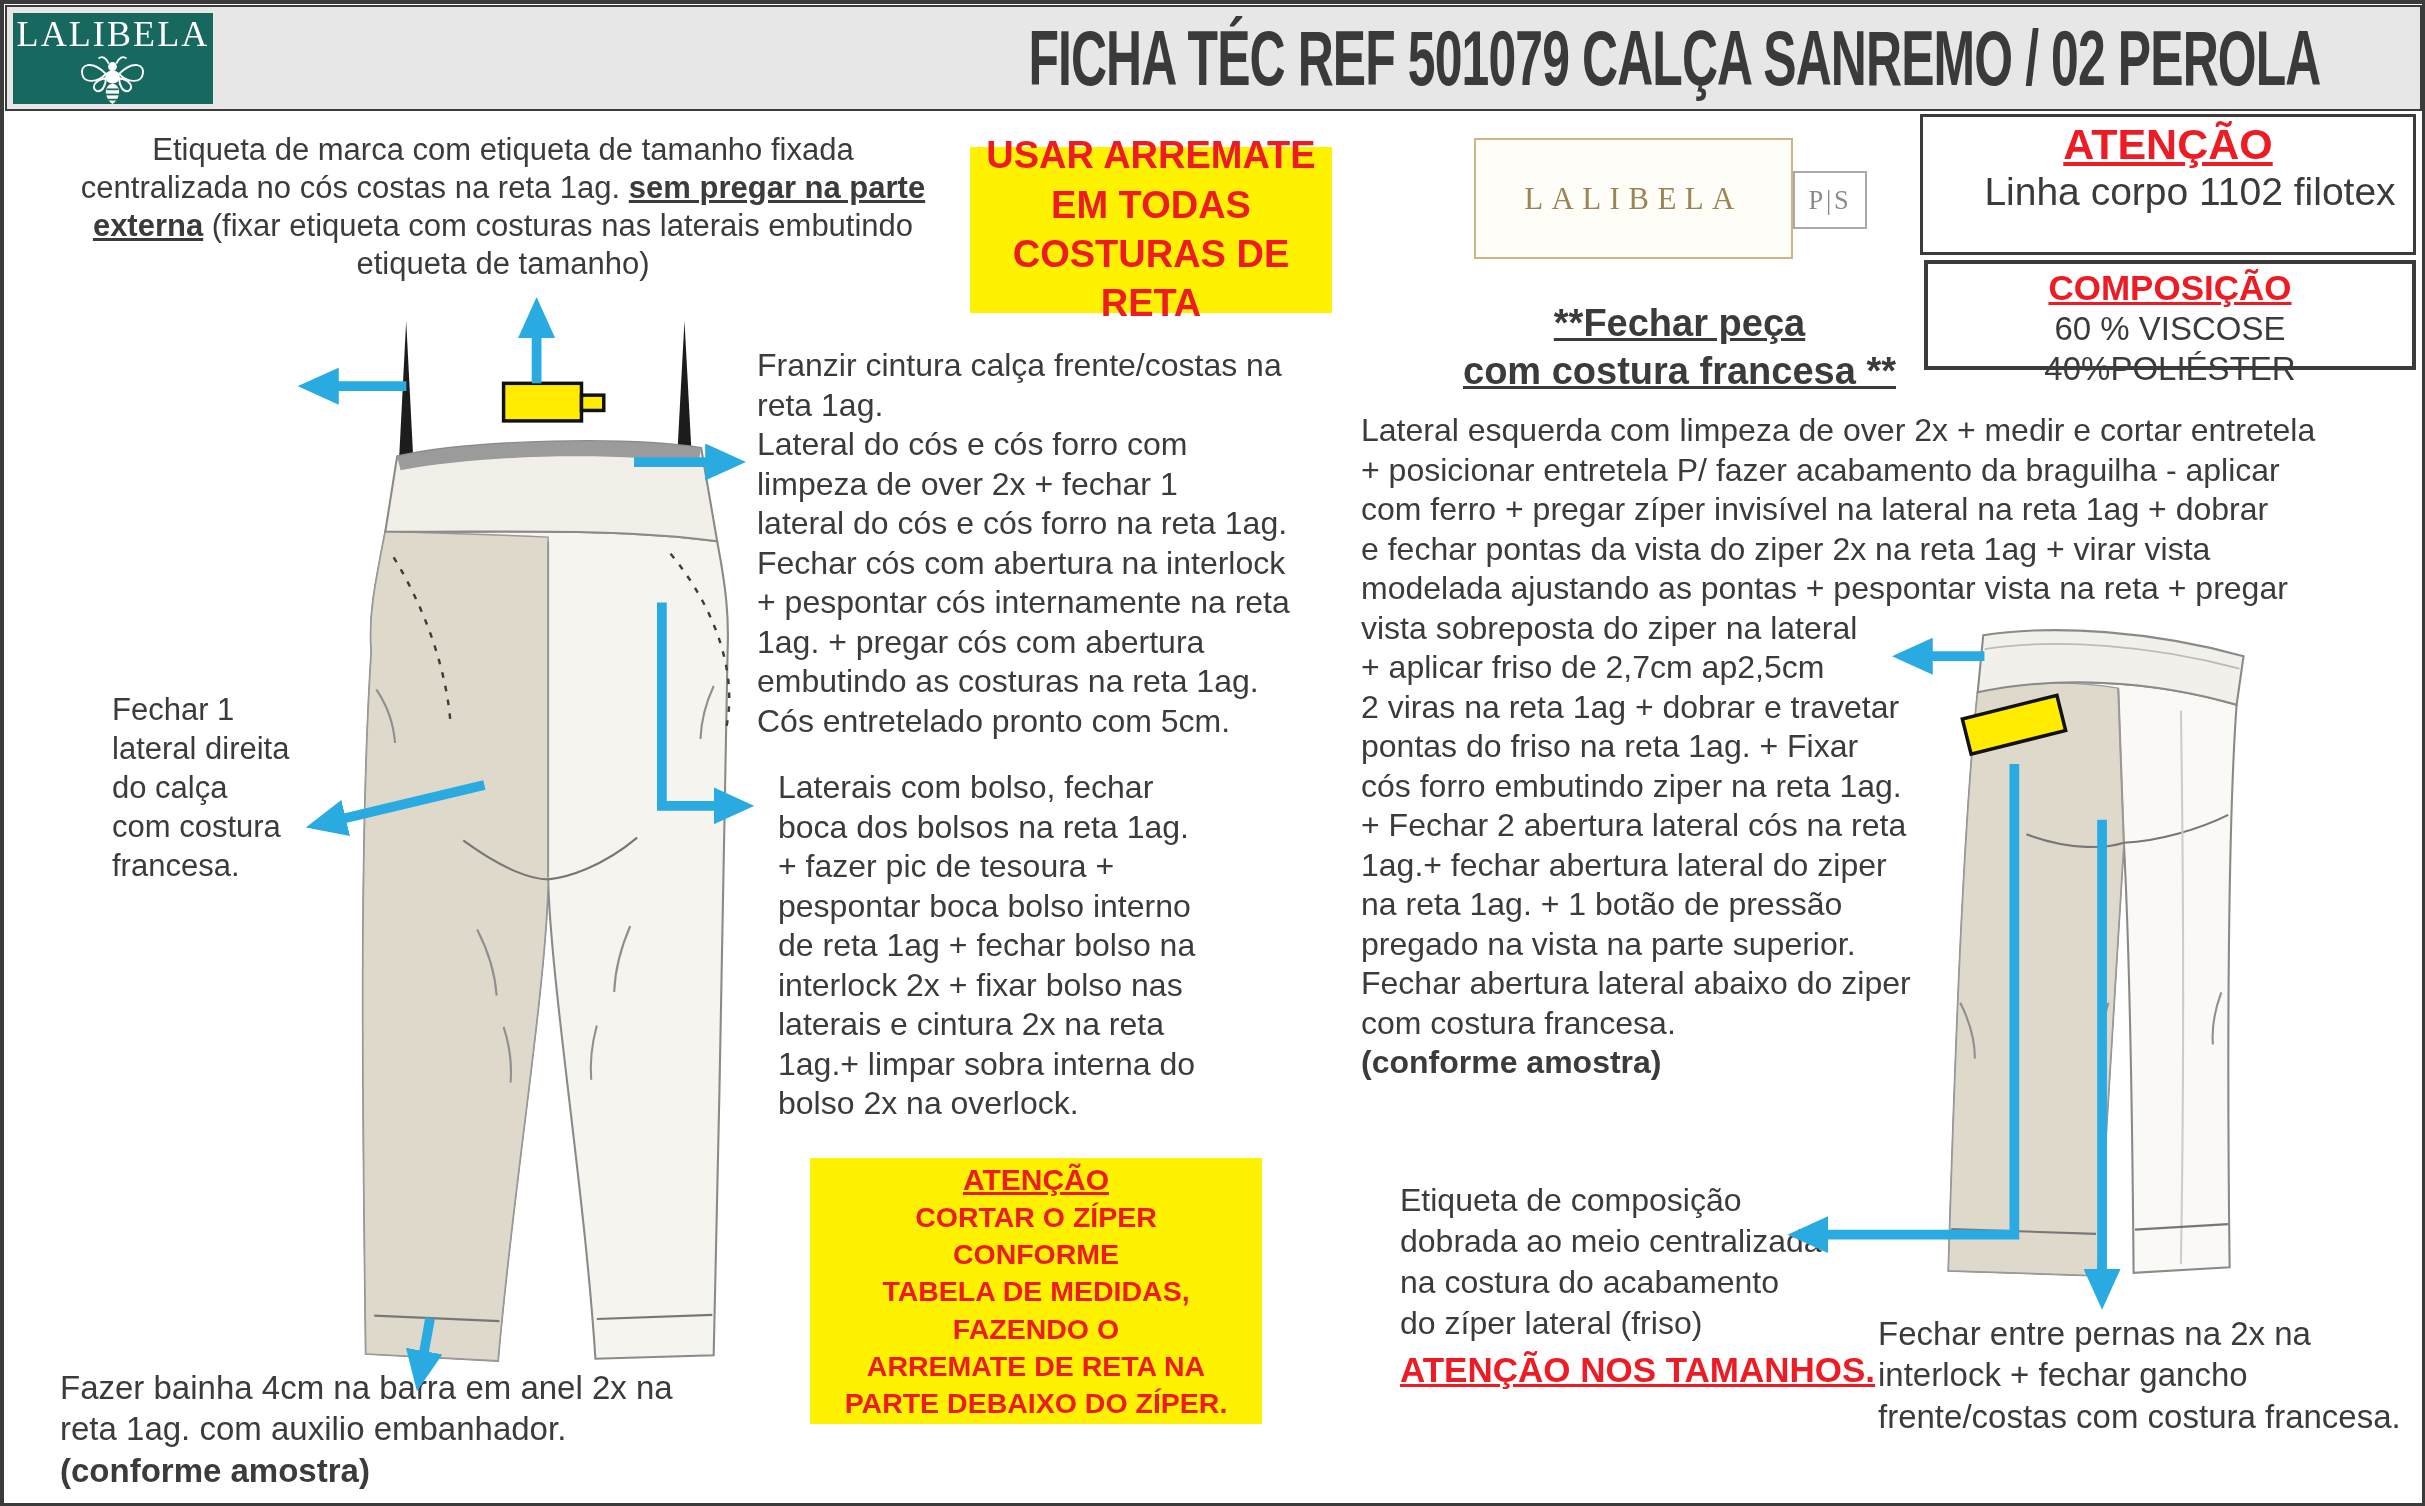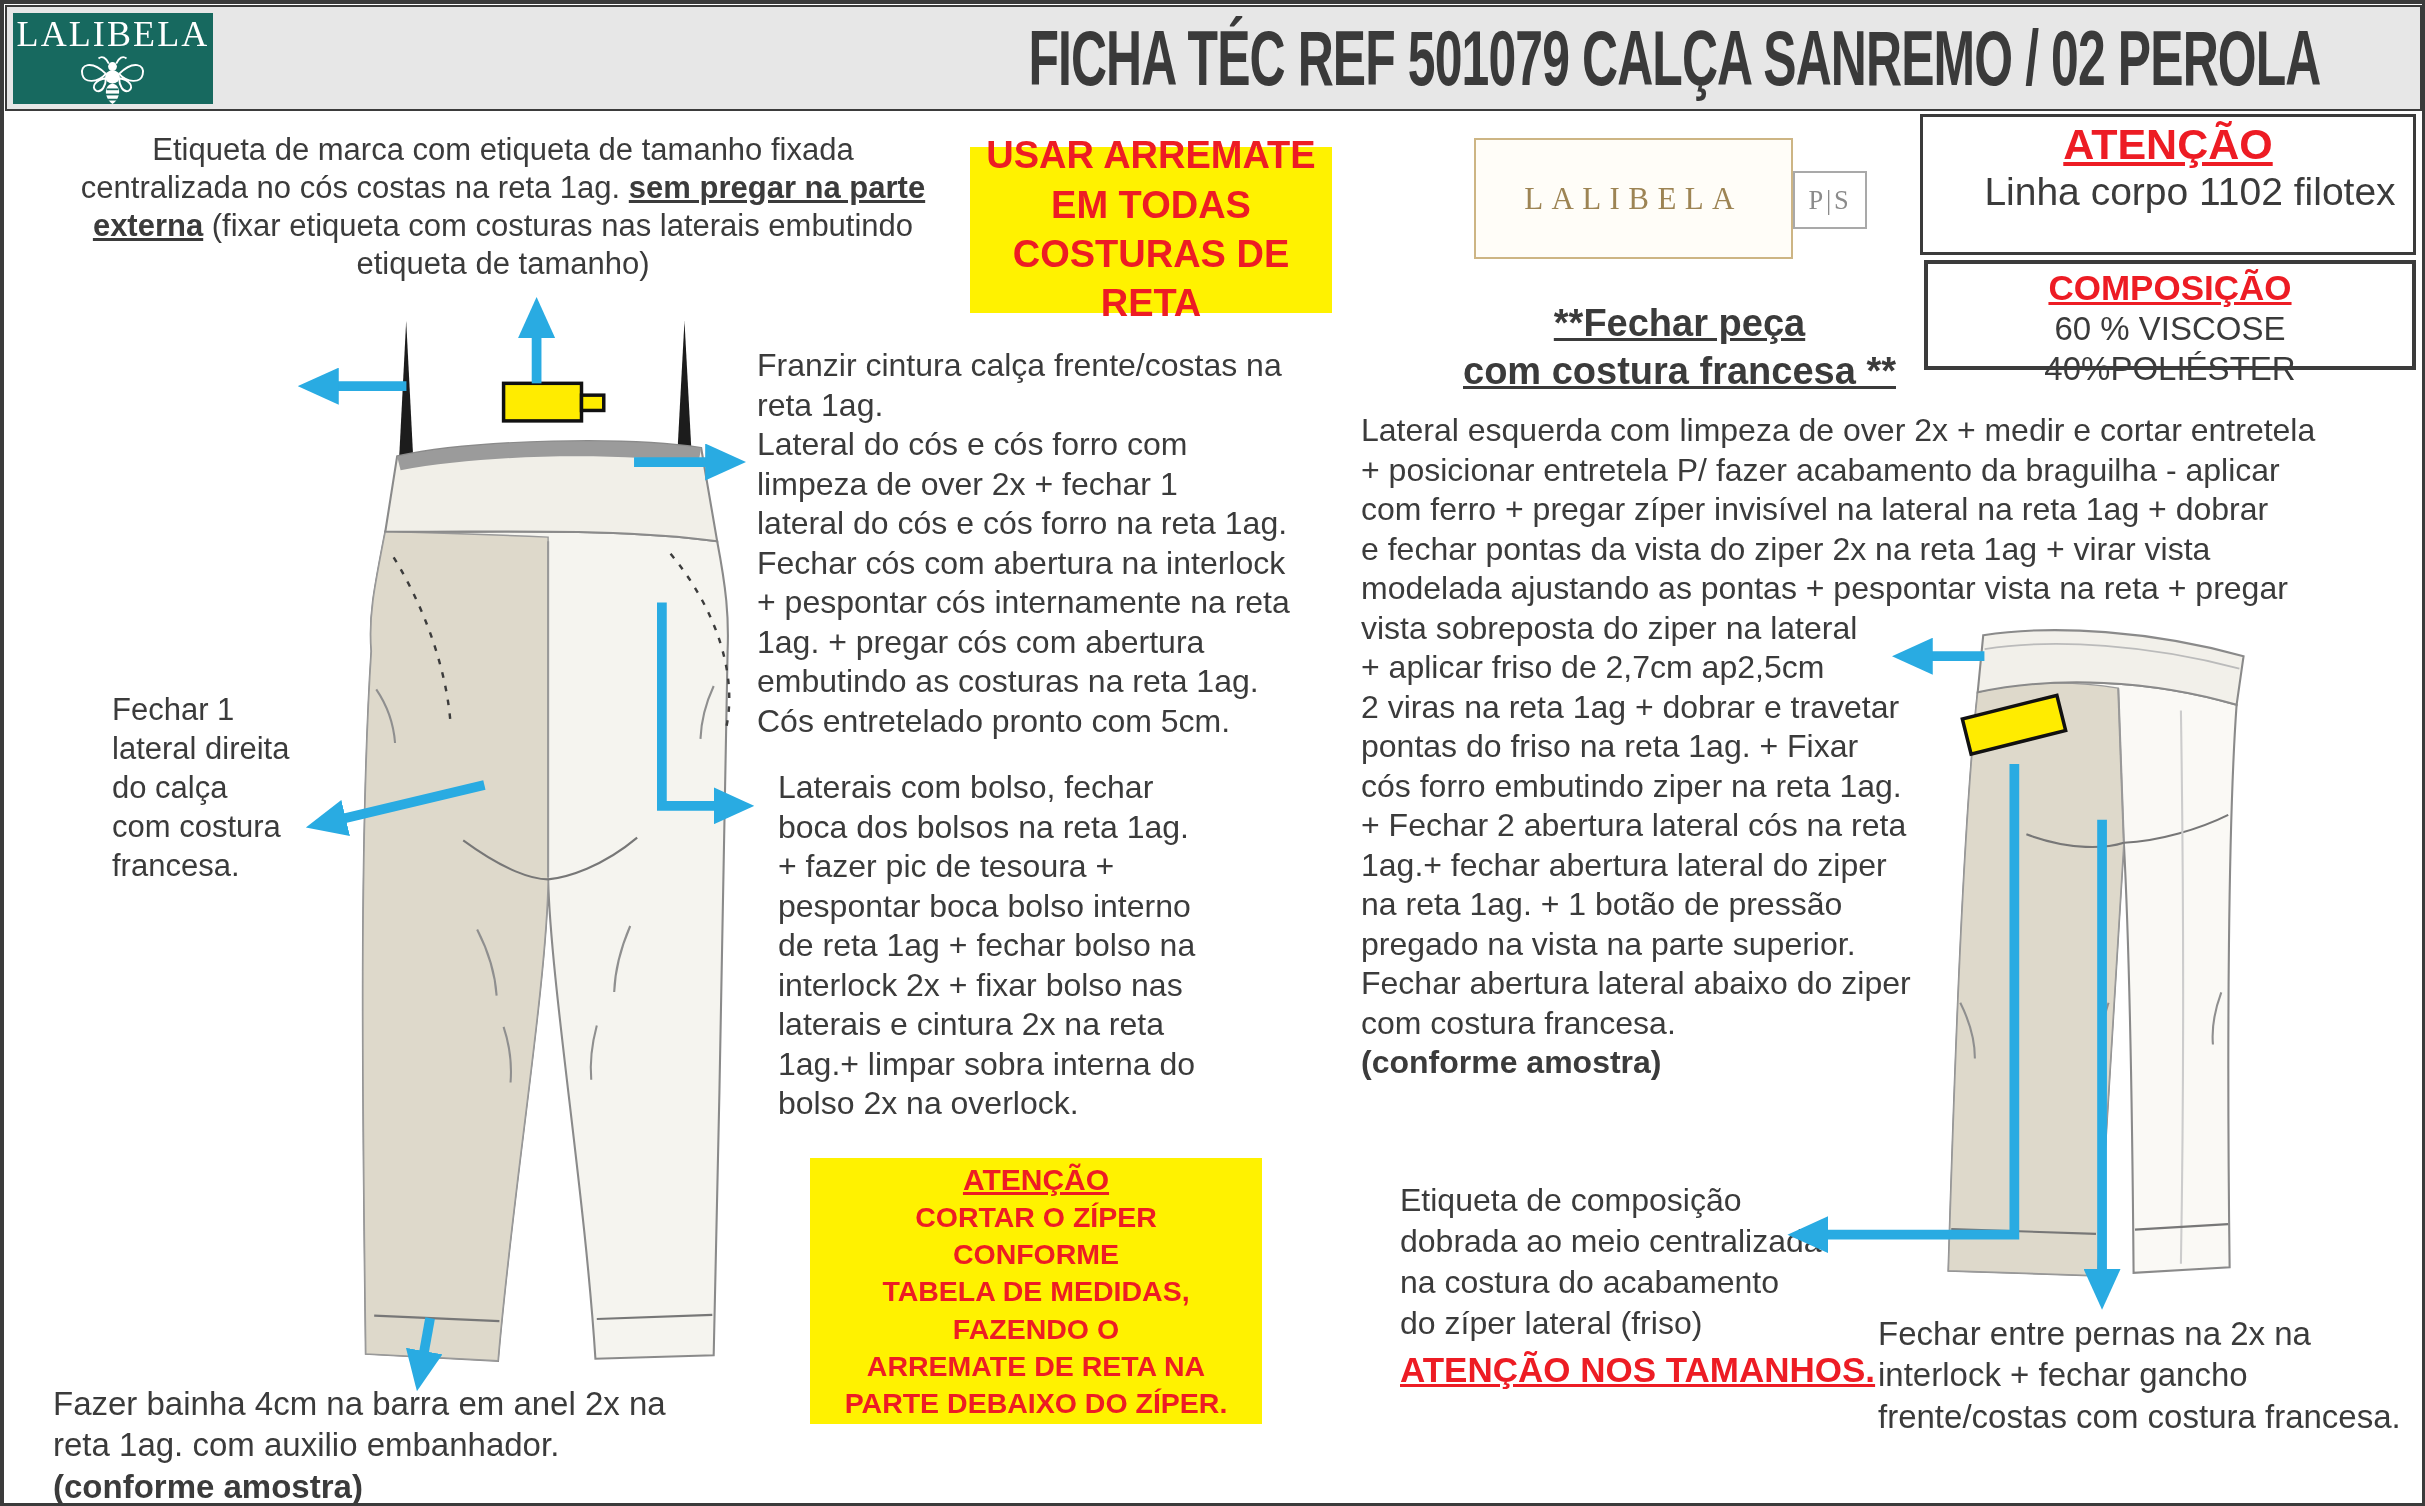--- a/index.html
+++ b/index.html
@@ -50,21 +50,21 @@
   .fechar-lateral{left:108px;top:686px;width:327px;}
   .laterais{left:774px;top:764px;width:619px;}
   .lateral-esq{left:1357px;top:407px;width:1075px;}
   .box-atencao2{left:806px;top:1154px;width:452px;height:266px;background:#fff200;
         display:flex;flex-direction:column;align-items:center;justify-content:center;
         text-align:center;color:#ed1c24;font-weight:bold;}
   .box-atencao2 .ttl{font-size:30px;line-height:1.3;}
   .box-atencao2 .bdy{font-size:28.5px;line-height:1.3;}
   .etiq-comp{left:1396px;top:1176px;width:508px;font-size:32px;line-height:1.28;}
   .etiq-comp .warn{font-size:35px;display:inline-block;margin-top:4.2px;}
-  .bainha{left:49px;top:1363px;width:807px;margin-top:16px;}
+  .bainha{left:56px;top:1363px;width:807px;}
   .entre-pernas{left:1874px;top:1309px;width:599px;}
   svg{display:block;}
 </style>
 </head>
 <body>
 
 <div id="page">
 
   <div class="abs header">
     <div class="abs logo">

